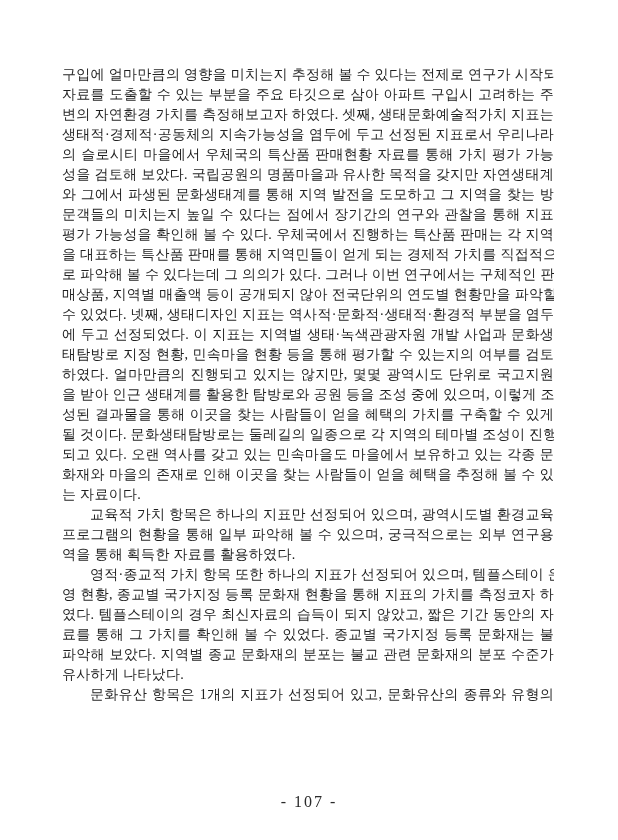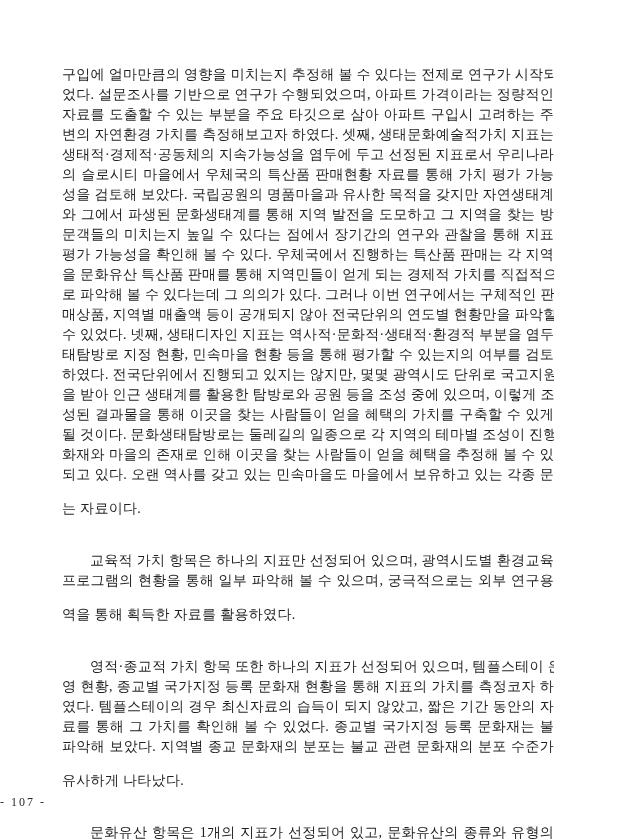--- a/index.html
+++ b/index.html
@@ -38,65 +38,63 @@
     overflow: hidden;
     text-align: justify;
     text-align-last: justify;
     letter-spacing: 0.3px;
     word-break: keep-all;
     white-space: nowrap;
   }
   .line.para-end {
     text-align: left;
     text-align-last: left;
-    margin-top: 14px;
   }
   .line.indent {
     text-indent: 28px;
-    margin-top: 32px;
   }
   .footer {
     position: absolute;
     left: 0;
     right: 0;
     top: 792px;
-    text-align: left;
-    font-size: 12px;
+    text-align: center;
+    font-size: 16px;
     line-height: 20px;
     letter-spacing: 2px;
     color: #2a2a2a;
   }
 </style>
 </head>
 <body>
 
 <div class="page">
   <div class="text-body">
       <div class="paragraph">
         <div class="line">구입에 얼마만큼의 영향을 미치는지 추정해 볼 수 있다는 전제로 연구가 시작되</div>
-        <div class="line">었다. 설문조사를 기반으로 연구가 수행되었으며, 아파트 가격이라는 정량적인</div>
         <div class="line">자료를 도출할 수 있는 부분을 주요 타깃으로 삼아 아파트 구입시 고려하는 주</div>
         <div class="line">변의 자연환경 가치를 측정해보고자 하였다. 셋째, 생태문화예술적가치 지표는</div>
         <div class="line">생태적·경제적·공동체의 지속가능성을 염두에 두고 선정된 지표로서 우리나라</div>
         <div class="line">의 슬로시티 마을에서 우체국의 특산품 판매현황 자료를 통해 가치 평가 가능</div>
         <div class="line">성을 검토해 보았다. 국립공원의 명품마을과 유사한 목적을 갖지만 자연생태계</div>
         <div class="line">와 그에서 파생된 문화생태계를 통해 지역 발전을 도모하고 그 지역을 찾는 방</div>
         <div class="line">문객들의 미치는지 높일 수 있다는 점에서 장기간의 연구와 관찰을 통해 지표</div>
         <div class="line">평가 가능성을 확인해 볼 수 있다. 우체국에서 진행하는 특산품 판매는 각 지역</div>
-        <div class="line">을 문화유산 특산품 판매를 통해 지역민들이 얻게 되는 경제적 가치를 직접적으</div>
+        <div class="line">을 대표하는 특산품 판매를 통해 지역민들이 얻게 되는 경제적 가치를 직접적으</div>
         <div class="line">로 파악해 볼 수 있다는데 그 의의가 있다. 그러나 이번 연구에서는 구체적인 판</div>
         <div class="line">매상품, 지역별 매출액 등이 공개되지 않아 전국단위의 연도별 현황만을 파악할</div>
         <div class="line">수 있었다. 넷째, 생태디자인 지표는 역사적·문화적·생태적·환경적 부분을 염두</div>
+        <div class="line">에 두고 선정되었다. 이 지표는 지역별 생태·녹색관광자원 개발 사업과 문화생</div>
         <div class="line">태탐방로 지정 현황, 민속마을 현황 등을 통해 평가할 수 있는지의 여부를 검토</div>
-        <div class="line">하였다. 전국단위에서 진행되고 있지는 않지만, 몇몇 광역시도 단위로 국고지원</div>
+        <div class="line">하였다. 얼마만큼의 진행되고 있지는 않지만, 몇몇 광역시도 단위로 국고지원</div>
         <div class="line">을 받아 인근 생태계를 활용한 탐방로와 공원 등을 조성 중에 있으며, 이렇게 조</div>
         <div class="line">성된 결과물을 통해 이곳을 찾는 사람들이 얻을 혜택의 가치를 구축할 수 있게</div>
         <div class="line">될 것이다. 문화생태탐방로는 둘레길의 일종으로 각 지역의 테마별 조성이 진행</div>
+        <div class="line">되고 있다. 오랜 역사를 갖고 있는 민속마을도 마을에서 보유하고 있는 각종 문</div>
         <div class="line">화재와 마을의 존재로 인해 이곳을 찾는 사람들이 얻을 혜택을 추정해 볼 수 있</div>
-        <div class="line">되고 있다. 오랜 역사를 갖고 있는 민속마을도 마을에서 보유하고 있는 각종 문</div>
         <div class="line para-end">는 자료이다.</div>
       </div>
       <div class="paragraph">
         <div class="line indent">교육적 가치 항목은 하나의 지표만 선정되어 있으며, 광역시도별 환경교육</div>
         <div class="line">프로그램의 현황을 통해 일부 파악해 볼 수 있으며, 궁극적으로는 외부 연구용</div>
         <div class="line para-end">역을 통해 획득한 자료를 활용하였다.</div>
       </div>
       <div class="paragraph">
         <div class="line indent">영적·종교적 가치 항목 또한 하나의 지표가 선정되어 있으며, 템플스테이 운</div>
         <div class="line">영 현황, 종교별 국가지정 등록 문화재 현황을 통해 지표의 가치를 측정코자 하</div>

